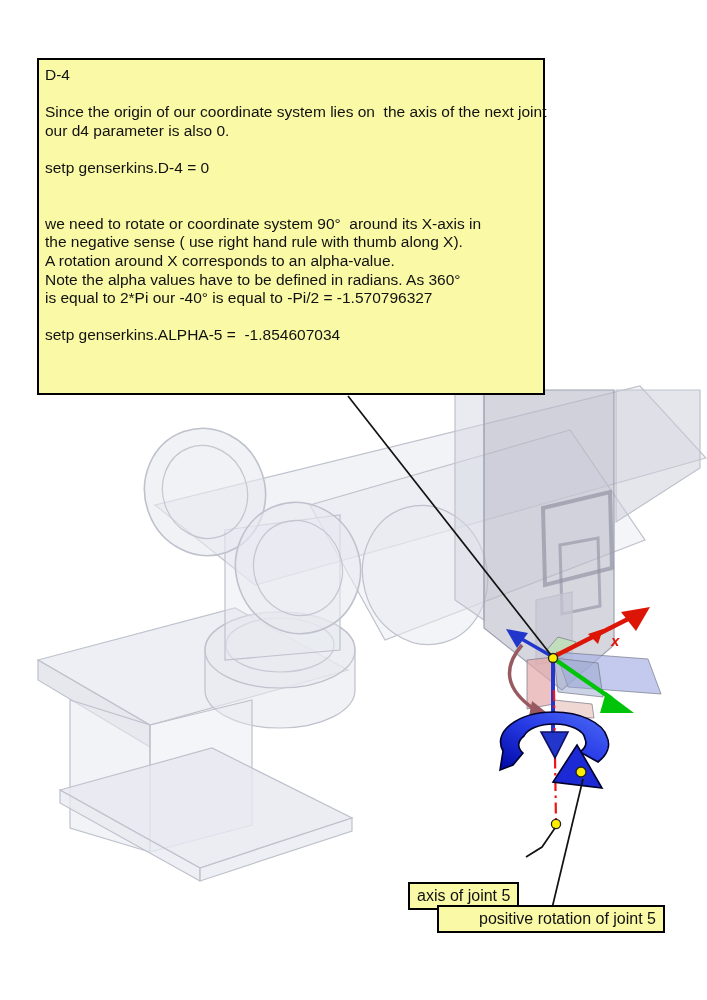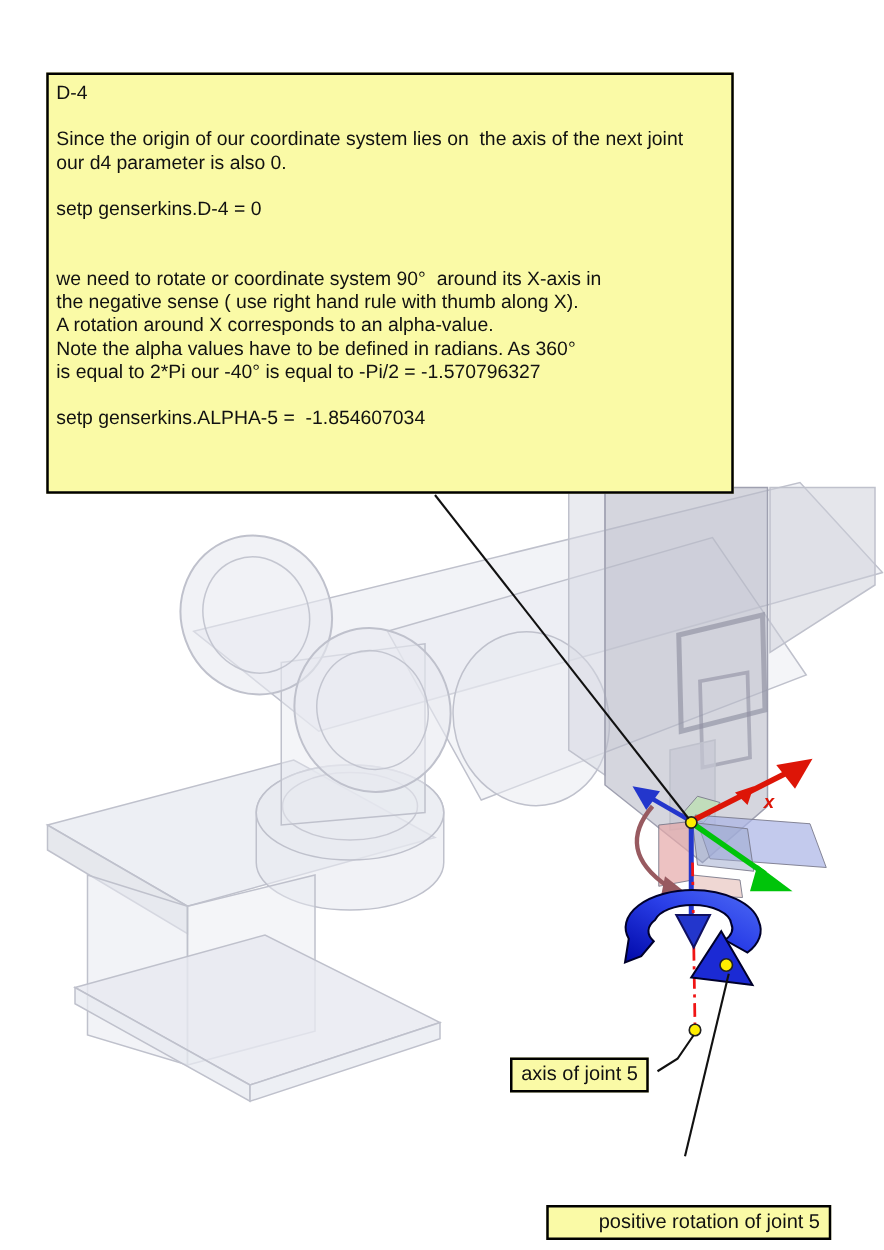--- a/index.html
+++ b/index.html
@@ -2,36 +2,36 @@
 <html style="--box-bg: #fafaa6; --box-border: #000000; --x-axis: #dd1507; --y-axis: #00c40a; --z-axis: #2336cc; --rotation-band: #1b2ad4; --rotation-arc: #985a60; --joint-axis-line: #f01414; --marker-dot: #ffee00; --callout-line: #111111; --robot-fill: #e7e9f0; --robot-edge: #bfc1cc;"><head>
 <meta charset="utf-8">
 <style>
   html,body{margin:0;padding:0;background:#ffffff;}
   .stage{
     position:relative;width:707px;height:1000px;background:#ffffff;overflow:hidden;
     font-family:"Liberation Sans", sans-serif;
   }
   svg{position:absolute;left:0;top:0;}
   .info-box{
-    position:absolute;left:37px;top:58px;width:550px;height:337px;
+    position:absolute;left:37px;top:58px;width:508px;height:337px;
     box-sizing:border-box;border:2px solid var(--box-border);
     background:var(--box-bg);
     padding:6px 0 0 6px;
     font-size:15.5px;line-height:18.6px;color:#111;
   }
   .tline{white-space:pre;height:18.6px;}
   .callout-label{
     position:absolute;box-sizing:border-box;
     border:2px solid var(--box-border);
     background:var(--box-bg);
     font-size:16px;line-height:20px;color:#111;
     padding:2px 7px;white-space:nowrap;
   }
-  #label-axis{left:408px;top:846px;}
-  #label-rot{left:437px;top:964px;padding-left:40px;}
+  #label-axis{left:408px;top:882px;}
+  #label-rot{left:437px;top:905px;padding-left:40px;}
 </style>
 </head>
 <body>
 
 <div class="stage">
 
   <svg width="707" height="1000" viewBox="0 0 707 1000">
     <defs>
       <linearGradient id="bandGrad" x1="0" y1="1" x2="1" y2="0">
         <stop offset="0" stop-color="#0008a8"></stop>

